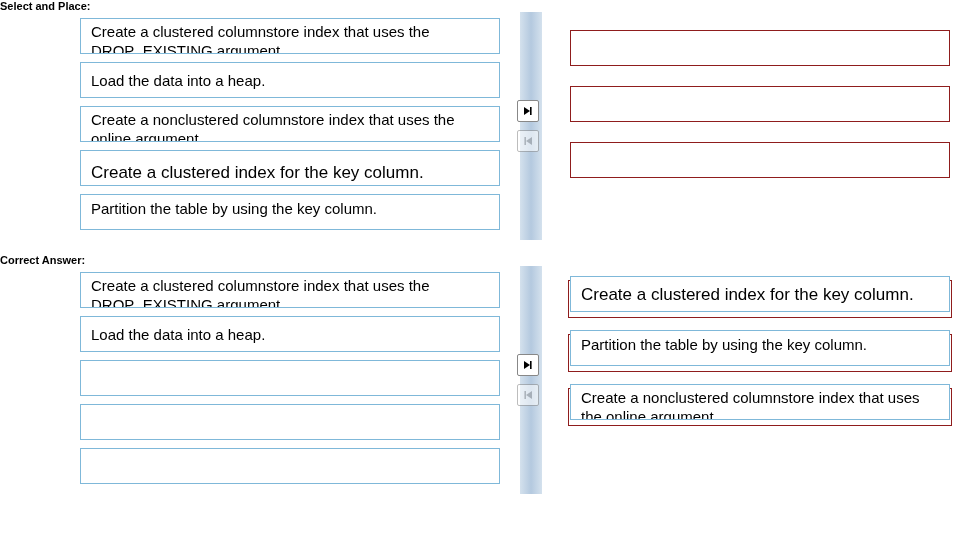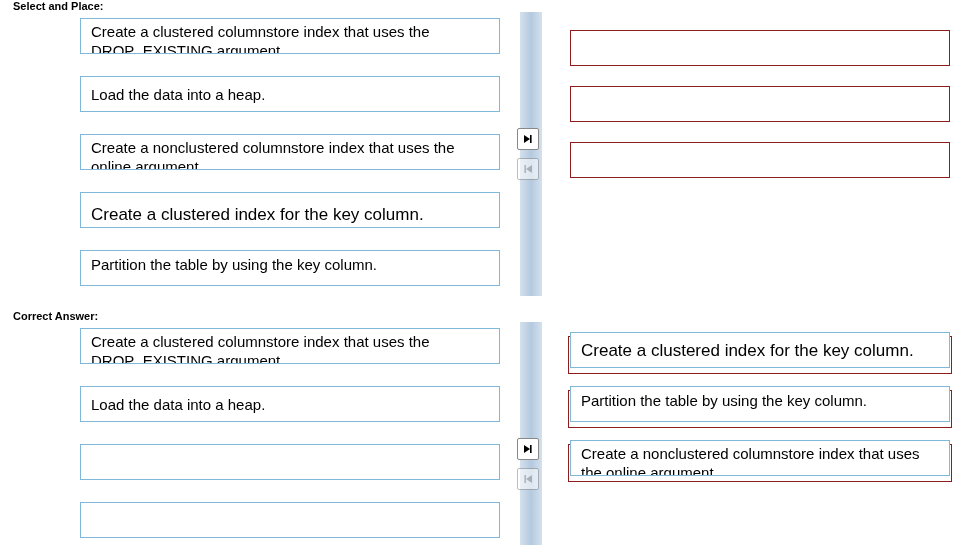--- a/index.html
+++ b/index.html
@@ -8,40 +8,40 @@
     background: #ffffff;
     font-family: Arial, Helvetica, sans-serif;
     color: #000;
     width: 965px;
   }
   .section-label {
     font-family: Arial, sans-serif;
     font-size: 11px;
     font-weight: bold;
     color: #000;
-    margin-left: 13px;
+    margin-left: 0;
   }
 
   
   .panel {
     position: relative;
     margin-left: 80px; 
     width: 870px;
   }
 
   .cols {
     display: flex;
     align-items: stretch;
   }
 
   .left-col {
     width: 420px;
     display: flex;
     flex-direction: column;
-    gap: 22px;
+    gap: 8px;
     padding: 6px 0 10px 0;
   }
 
   .mid-col {
     position: relative;
     width: 55px;
     display: flex;
     align-items: center;
     justify-content: center;
   }

